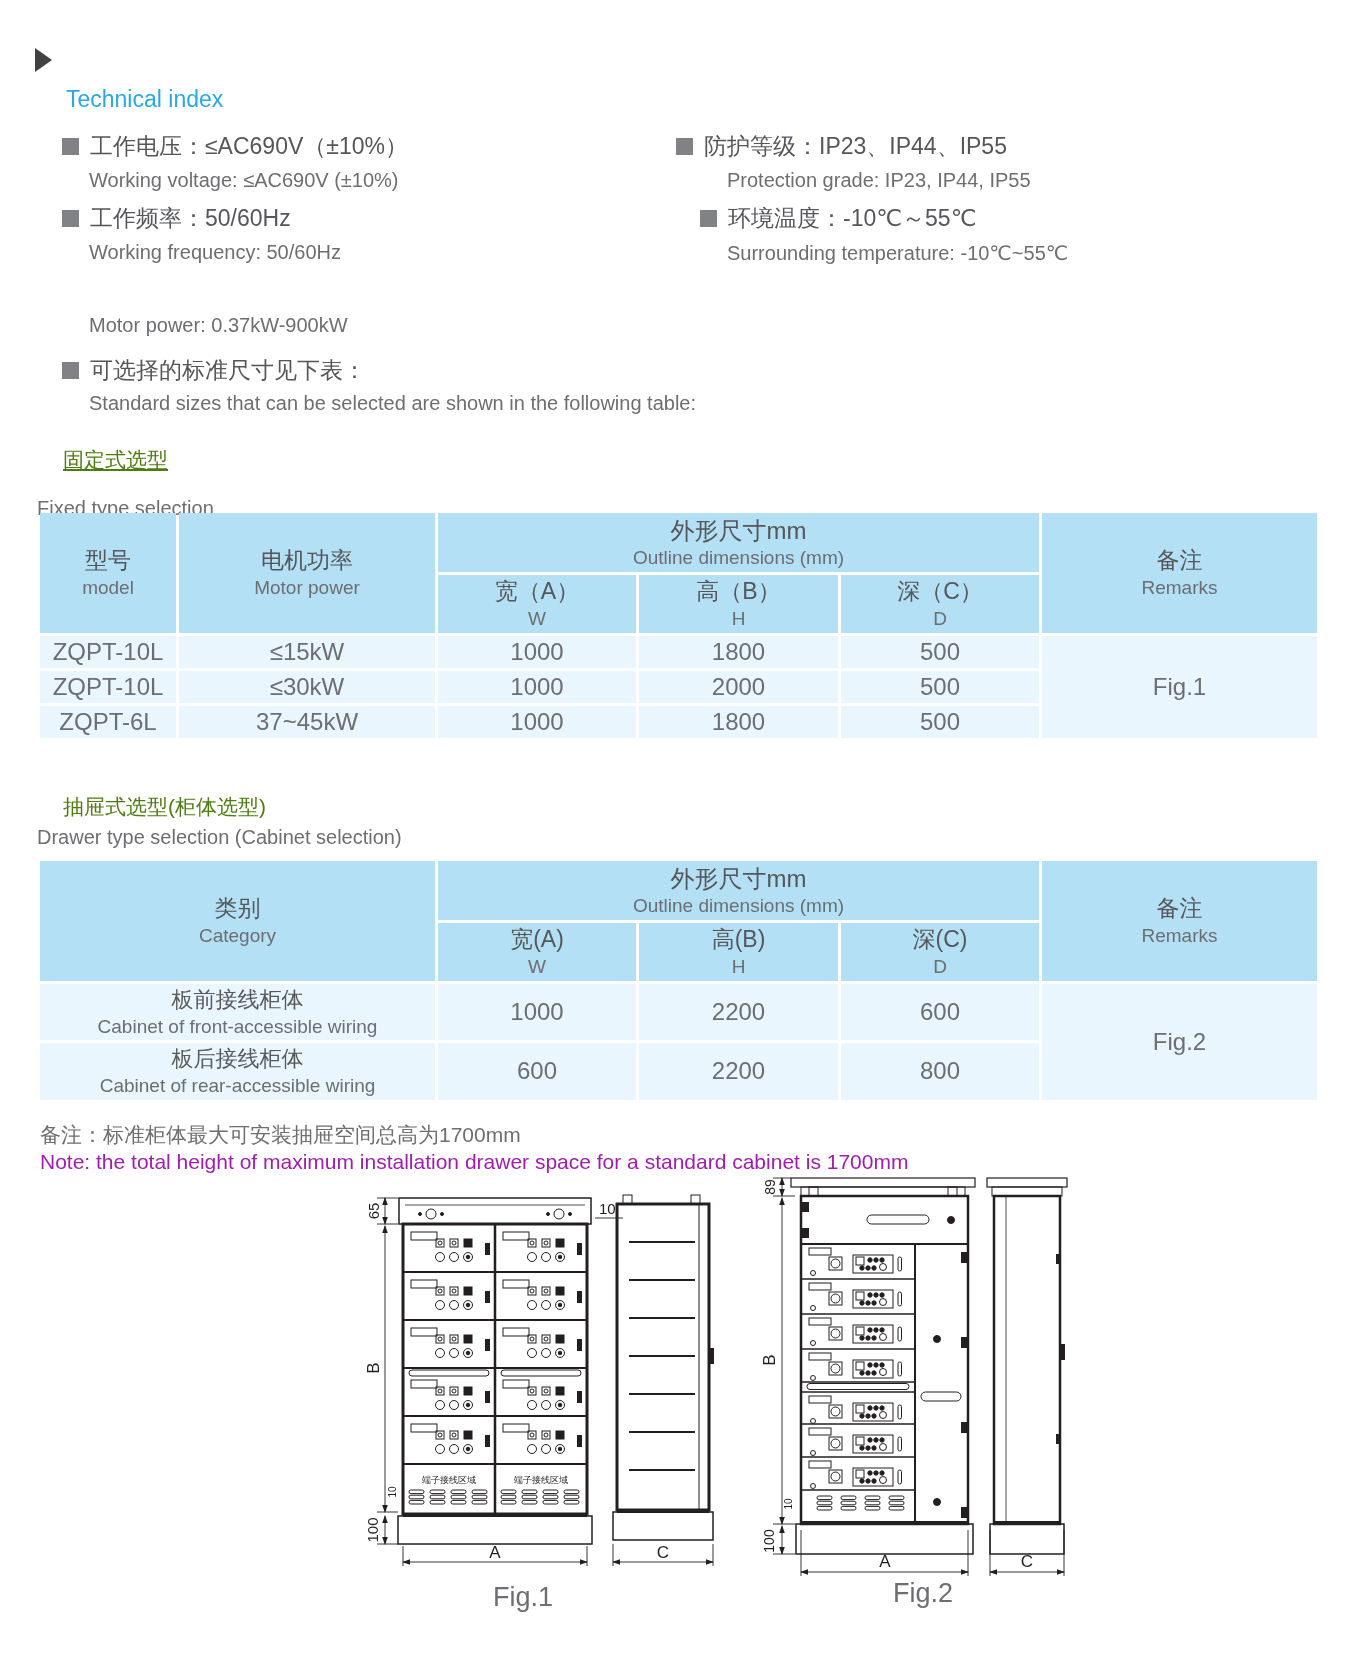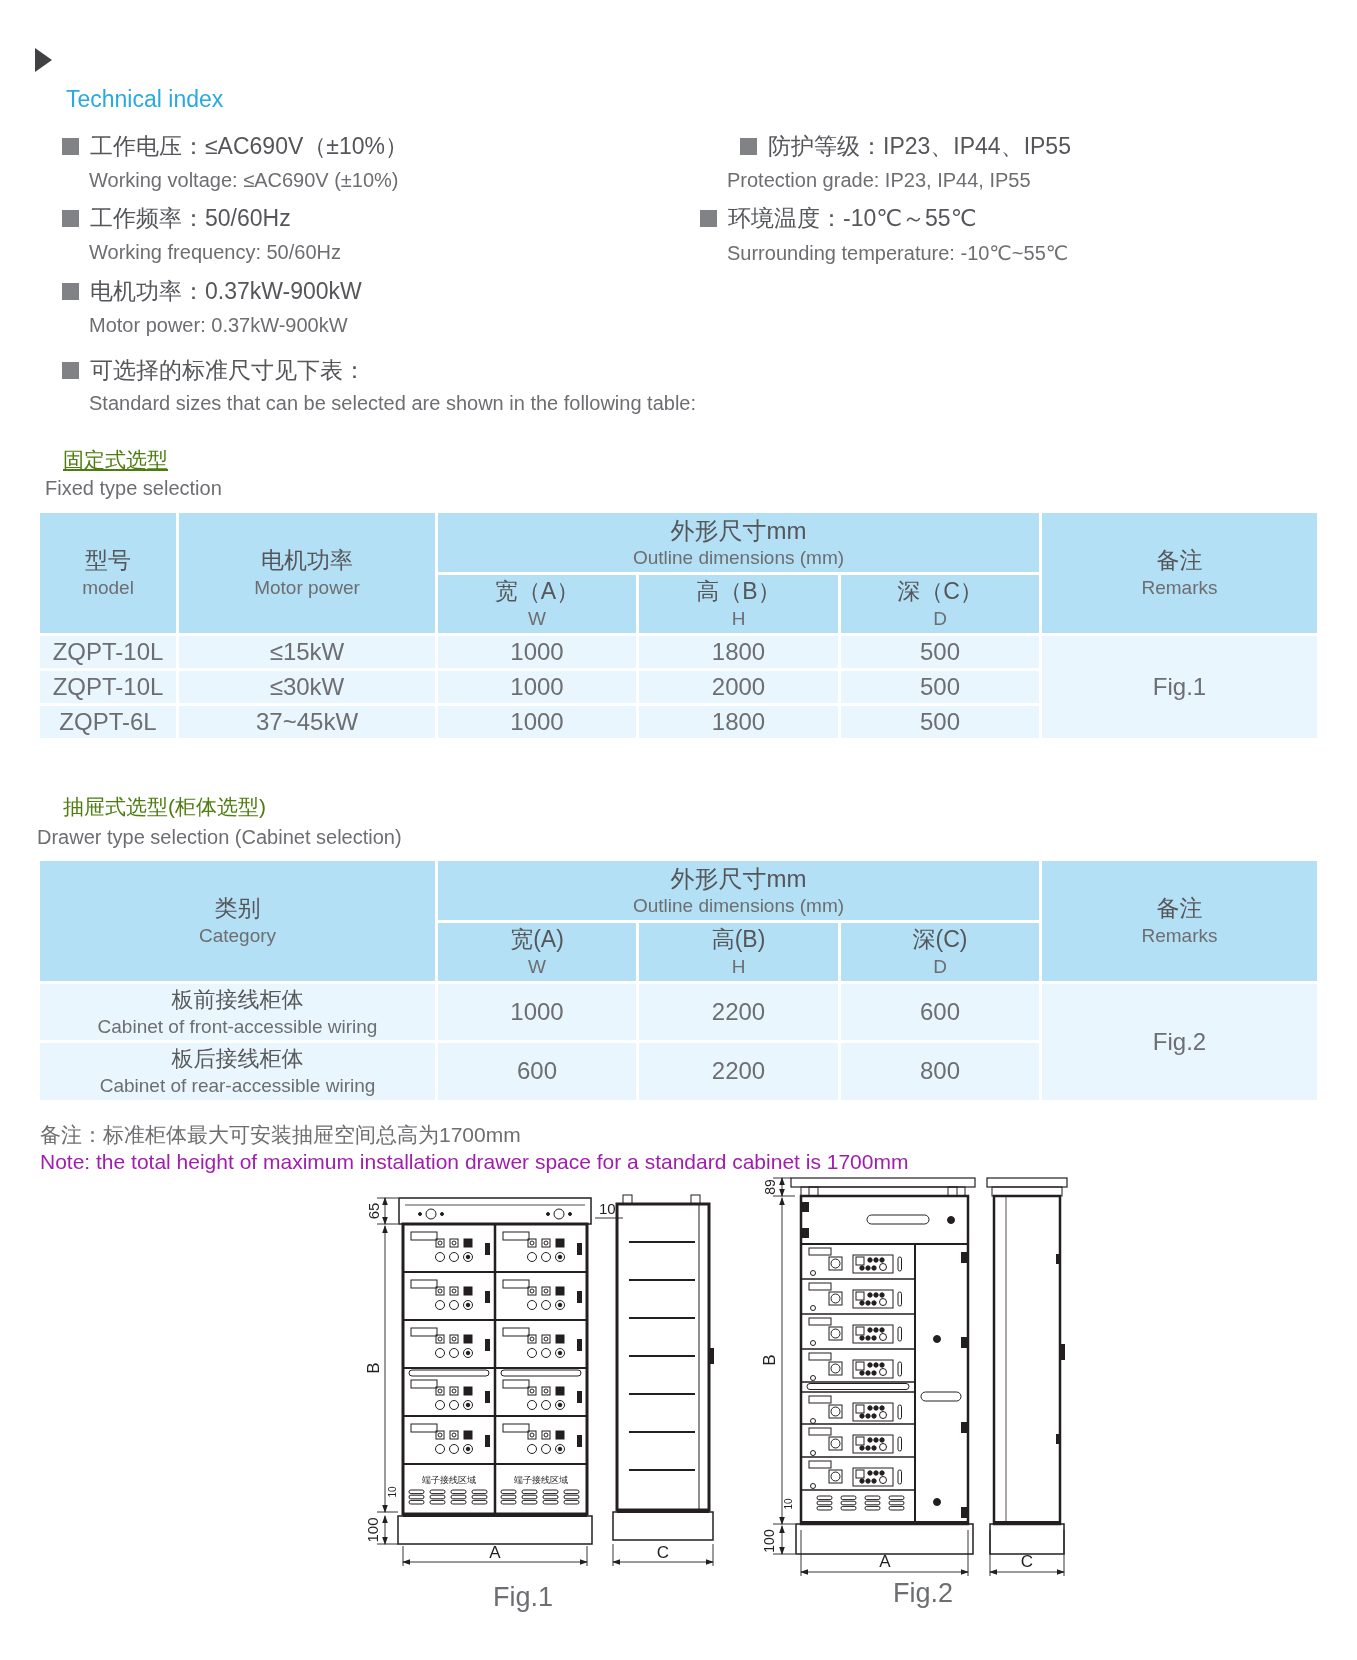--- a/index.html
+++ b/index.html
@@ -67,46 +67,42 @@
       <span>工作电压：≤AC690V（±10%）</span>
   </div>
   <div class="abs spec-en" style="left:89px;top:169px;">Working voltage: ≤AC690V (±10%)</div>
 
   <div class="abs spec-zh" style="left:62px;top:203px;">
     <span class="bullet"></span>
       <span>工作频率：50/60Hz</span>
   </div>
   <div class="abs spec-en" style="left:89px;top:241px;">Working frequency: 50/60Hz</div>
 
-  <div class="abs spec-zh" style="left:62px;top:276px;">
-    <span class="bullet"></span>
-      <span>电机功率：0.37kW-900kW</span>
-  </div>
   <div class="abs spec-en" style="left:89px;top:314px;">Motor power: 0.37kW-900kW</div>
 
-  <div class="abs spec-zh" style="left:740px;top:131px;">
+  <div class="abs spec-zh" style="left:676px;top:131px;">
     <span class="bullet"></span>
       <span>防护等级：IP23、IP44、IP55</span>
   </div>
   <div class="abs spec-en" style="left:727px;top:169px;">Protection grade: IP23, IP44, IP55</div>
 
   <div class="abs spec-zh" style="left:700px;top:203px;">
     <span class="bullet"></span>
       <span>环境温度：-10℃～55℃</span>
   </div>
   <div class="abs spec-en" style="left:727px;top:241px;">Surrounding temperature: -10℃~55℃</div>
 
   <div class="abs spec-zh" style="left:62px;top:355px;">
     <span class="bullet"></span>
       <span>可选择的标准尺寸见下表：</span>
   </div>
   <div class="abs spec-en" style="left:89px;top:392px;">Standard sizes that can be selected are shown in the following table:</div>
 
   <div class="abs sec-zh u" style="left:37px;top:446px;">固定式选型</div>
-  <div class="abs sec-en" style="left:37px;top:477px;margin-left:8px;">Fixed type selection</div>
+  <div class="abs sec-en" style="left:37px;top:497px;">Fixed type selection</div>
 
   <table class="spec-table t1" style="left:37px;top:510px;">
     <colgroup>
       <col style="width:136px">
         <col style="width:256px">
         <col style="width:198px">
       <col style="width:199px">
         <col style="width:198px">
         <col style="width:275px">
     </colgroup>

